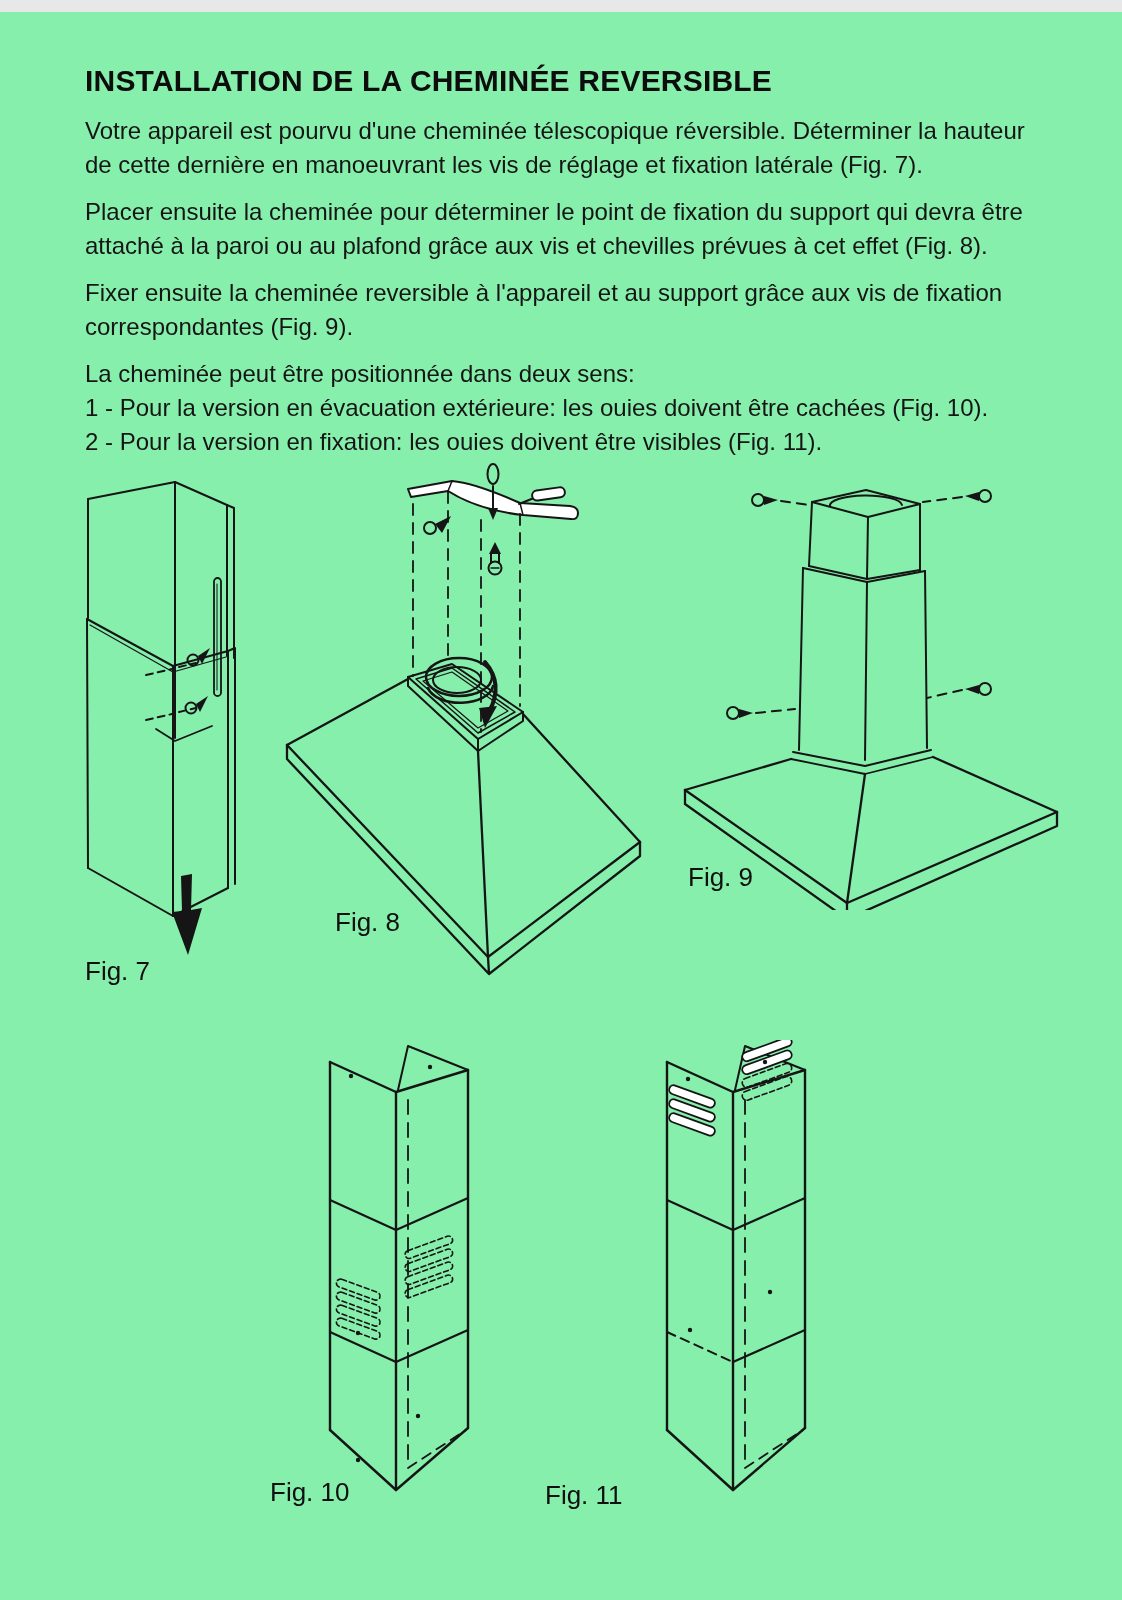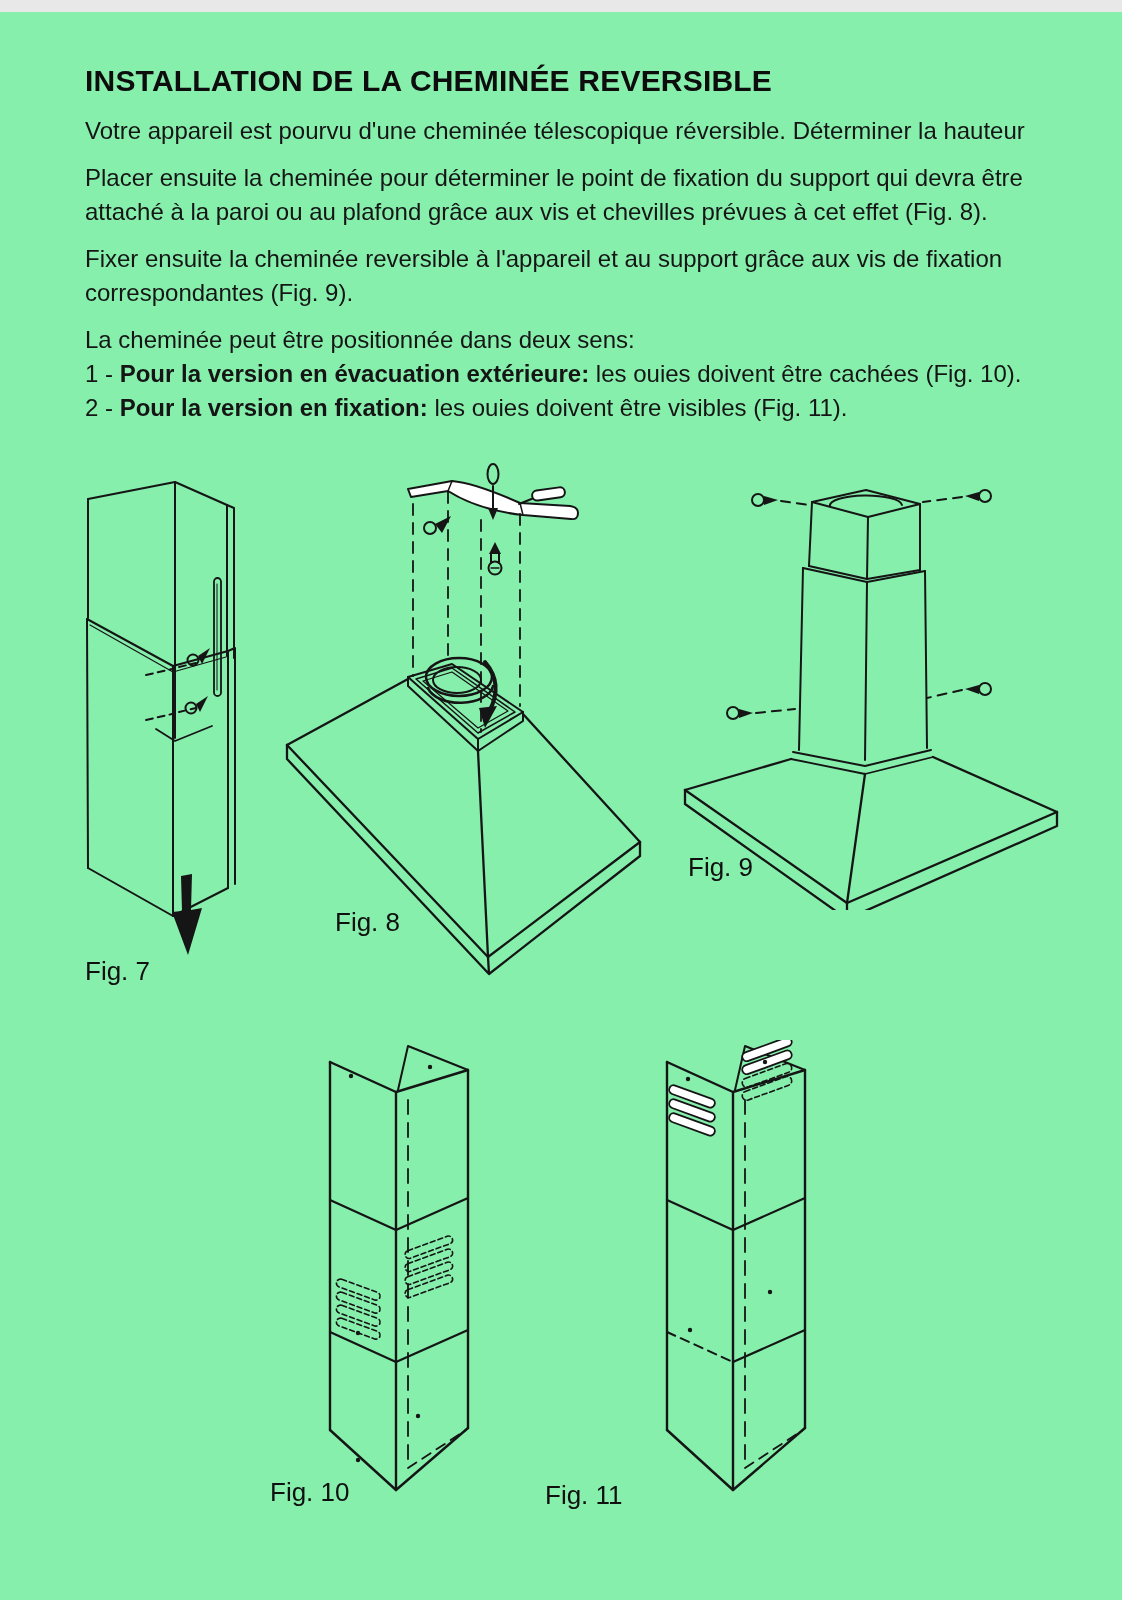--- a/index.html
+++ b/index.html
@@ -13,21 +13,21 @@
     color:#151515;
   }
   .textblock { position:absolute; left:85px; top:52px; width:985px; }
   .title {
     font-size:30px; font-weight:700; letter-spacing:0.2px;
     margin:0 0 16px 0; color:#0d0d0d;
   }
   .para { margin:0 0 13px 0; }
   .para.tight { margin-bottom:0; }
   .ln { font-size:24px; line-height:34px; white-space:nowrap; }
-  .ln strong { font-weight:700; }
+  .ln strong { font-weight:400; }
   .fig { position:absolute; }
   .fig svg { display:block; position:absolute; top:0; left:0; }
   .fig .inner-svg { position:absolute; }
   .figcap {
     position:absolute; font-size:26px; color:#101010; white-space:nowrap;
   }
   
   svg .k { stroke:#151515; fill:none; stroke-width:2; stroke-linecap:round; stroke-linejoin:round; }
   svg .fillk { fill:#151515; stroke:none; }
   svg .wfill { fill:#ffffff; }
@@ -35,20 +35,21 @@
 </head>
 <body>
 
 <div class="page">
 
   <div class="textblock">
     <h1 class="title">INSTALLATION DE LA CHEMINÉE REVERSIBLE</h1>
 
     <div class="para">
       <div class="ln">Votre appareil est pourvu d'une cheminée télescopique réversible. Déterminer la hauteur</div>
+      <div class="ln">de cette dernière en manoeuvrant les vis de réglage et fixation latérale (Fig. 7).</div>
     </div>
 
     <div class="para">
       <div class="ln">Placer ensuite la cheminée pour déterminer le point de fixation du support qui devra être</div>
       <div class="ln">attaché à la paroi ou au plafond grâce aux vis et chevilles prévues à cet effet (Fig. 8).</div>
     </div>
 
     <div class="para">
       <div class="ln">Fixer ensuite la cheminée reversible à l'appareil et au support grâce aux vis de fixation</div>
       <div class="ln">correspondantes (Fig. 9).</div>
@@ -195,21 +196,21 @@
         <circle class="k" cx="78" cy="253" r="6"></circle>
           <path class="fillk" d="M84,249 L98,253 L84,258 Z"></path>
         <path class="k" d="M101,253 L140,249" stroke-dasharray="9,7"></path>
       </g>
       <g>
         <circle class="k" cx="330" cy="229" r="6"></circle>
           <path class="fillk" d="M324,225 L310,229 L324,234 Z"></path>
         <path class="k" d="M307,230 L272,238" stroke-dasharray="9,7"></path>
       </g>
     </svg>
-    <div class="figcap" style="left:33px; top:392px;">Fig. 9</div>
+    <div class="figcap" style="left:33px; top:402px;">Fig. 9</div>
   </div>
 
   <div class="fig" style="left:250px; top:1028px; width:235px; height:480px;">
     <svg class="inner-svg" style="left:68px; top:0;" width="160" height="460" viewBox="0 0 160 460">
       <path class="k" d="M12,22 L78,52 L150,30" style="stroke-width:2.4"></path>
       <path class="k" d="M90,6 L150,30 M90,6 L80,50"></path>
       <path class="k" d="M12,22 L12,390 M150,30 L150,388 M78,52 L78,450" style="stroke-width:2.4"></path>
       <path class="k" d="M12,390 L78,450 L150,388" style="stroke-width:2.4"></path>
       <path class="k" d="M90,60 L90,428" stroke-dasharray="14,9" style="stroke-width:1.8"></path>
       <path class="k" d="M90,428 L148,390" stroke-dasharray="10,7" style="stroke-width:1.8"></path>

